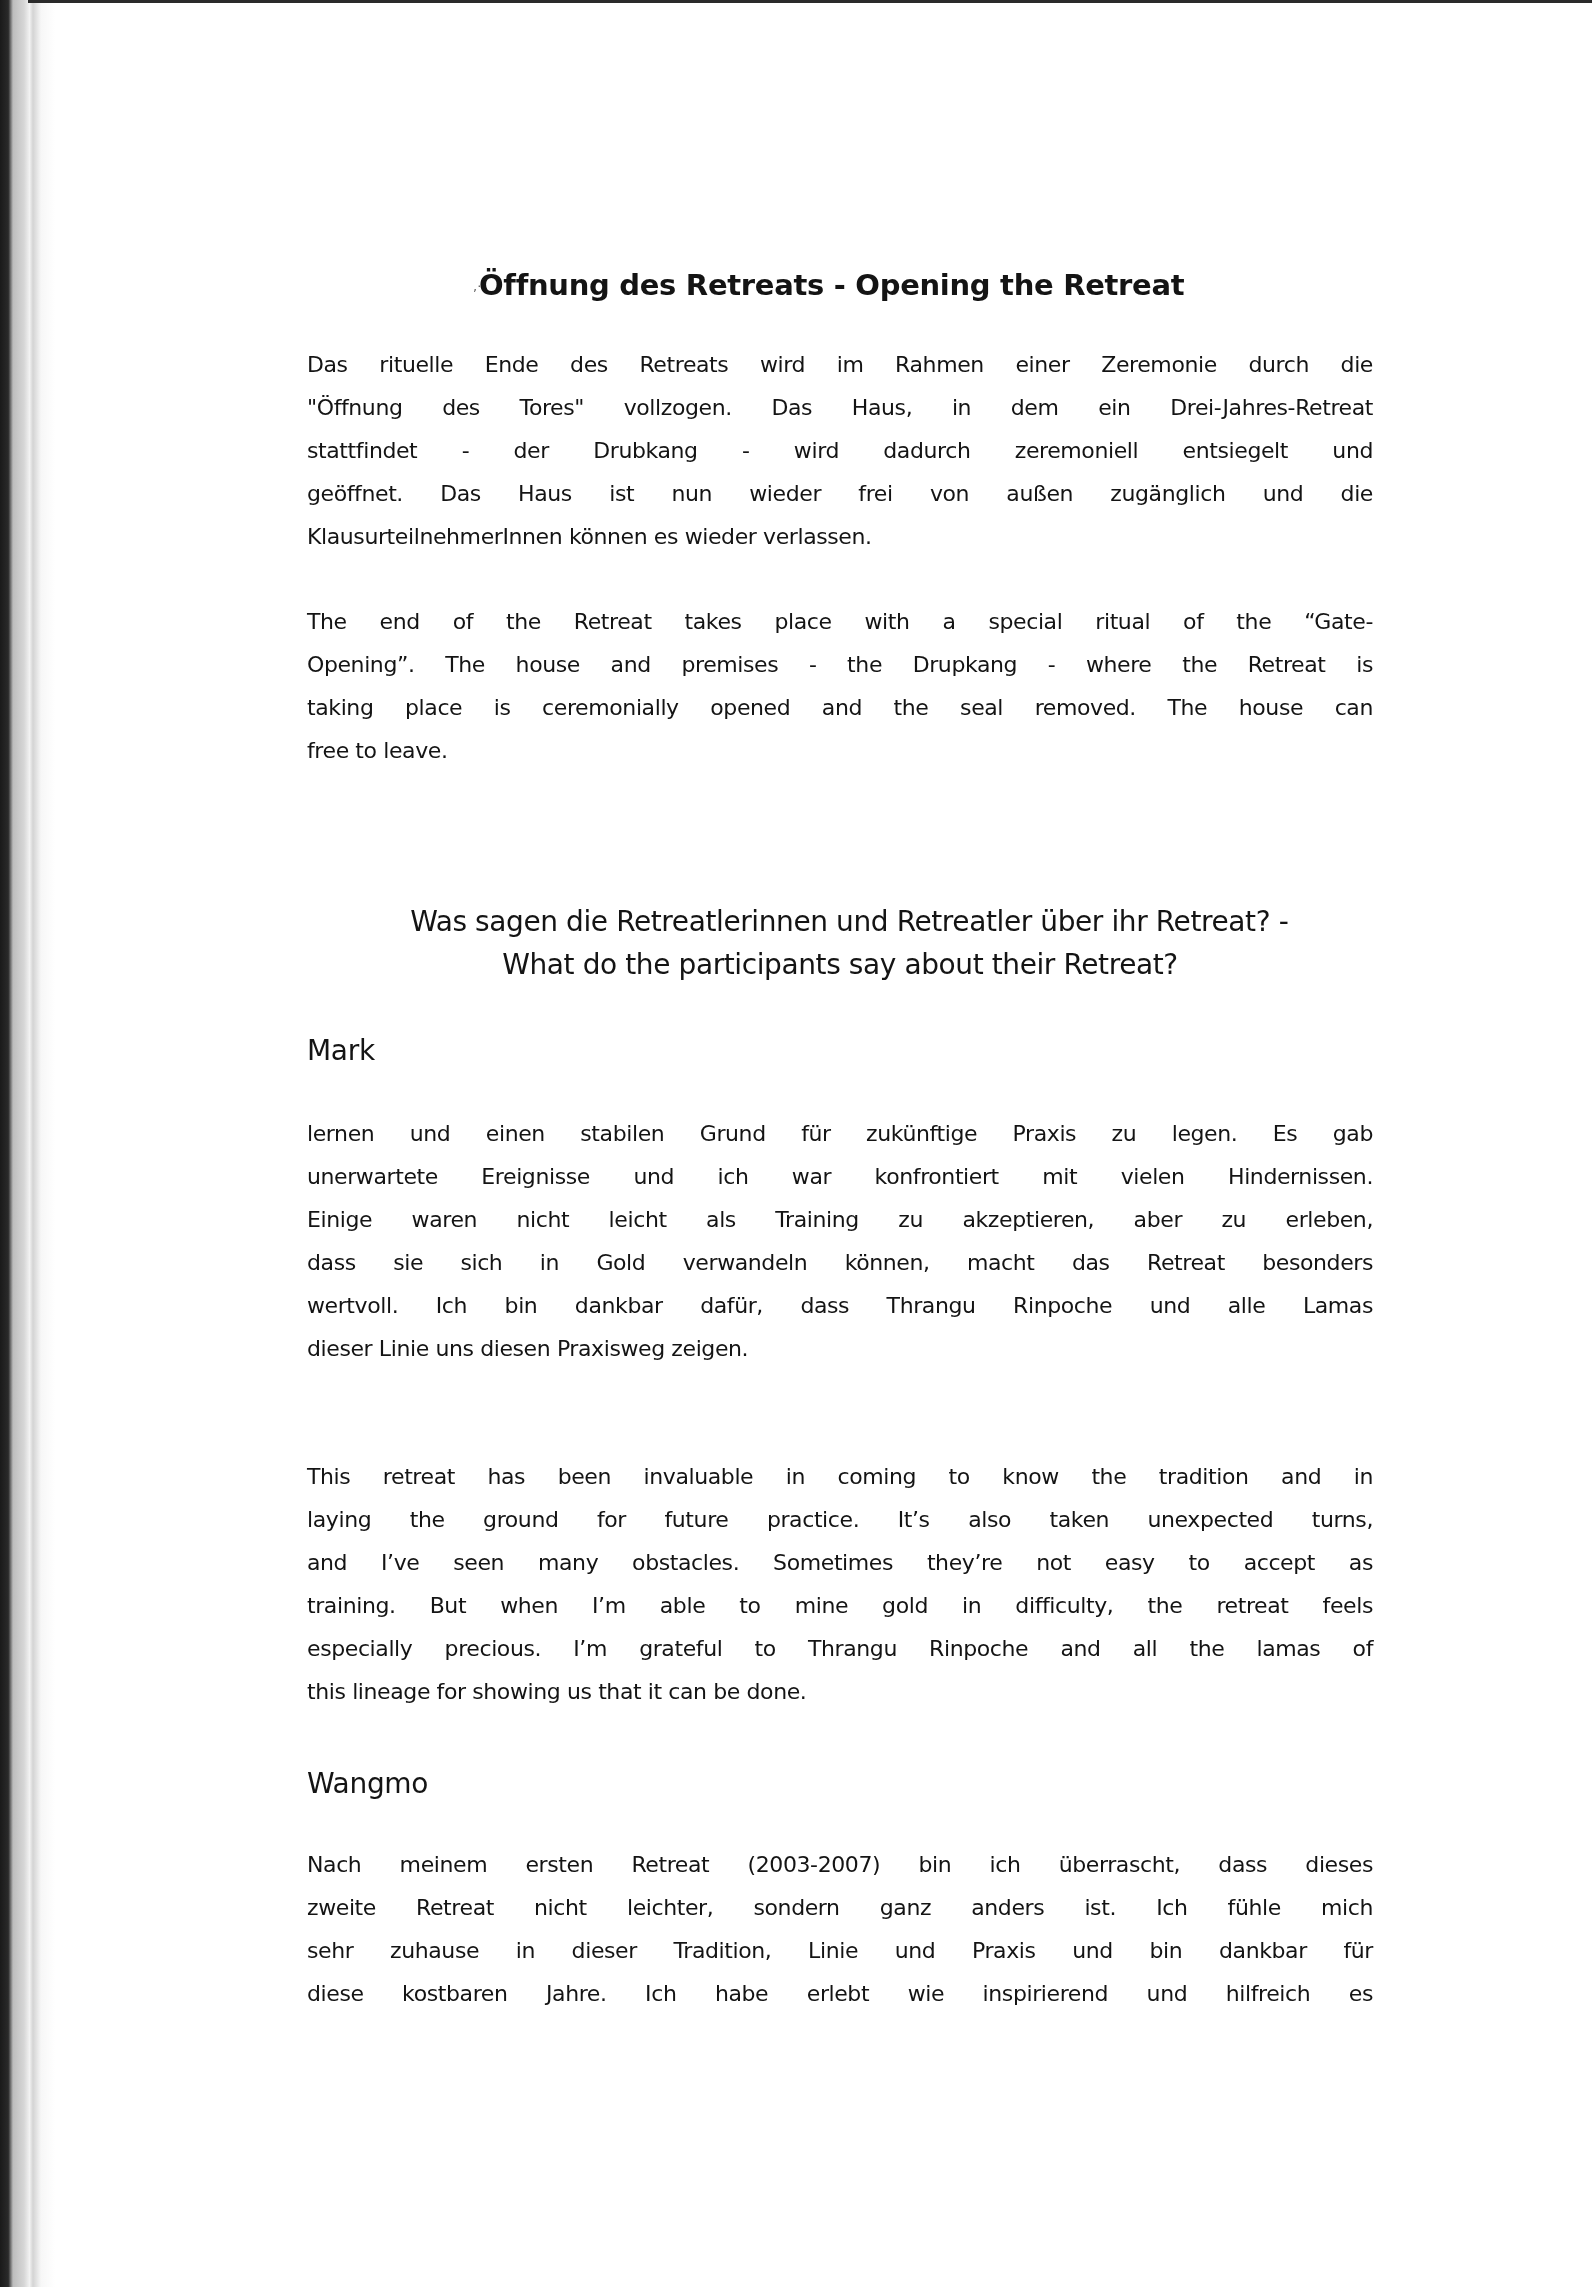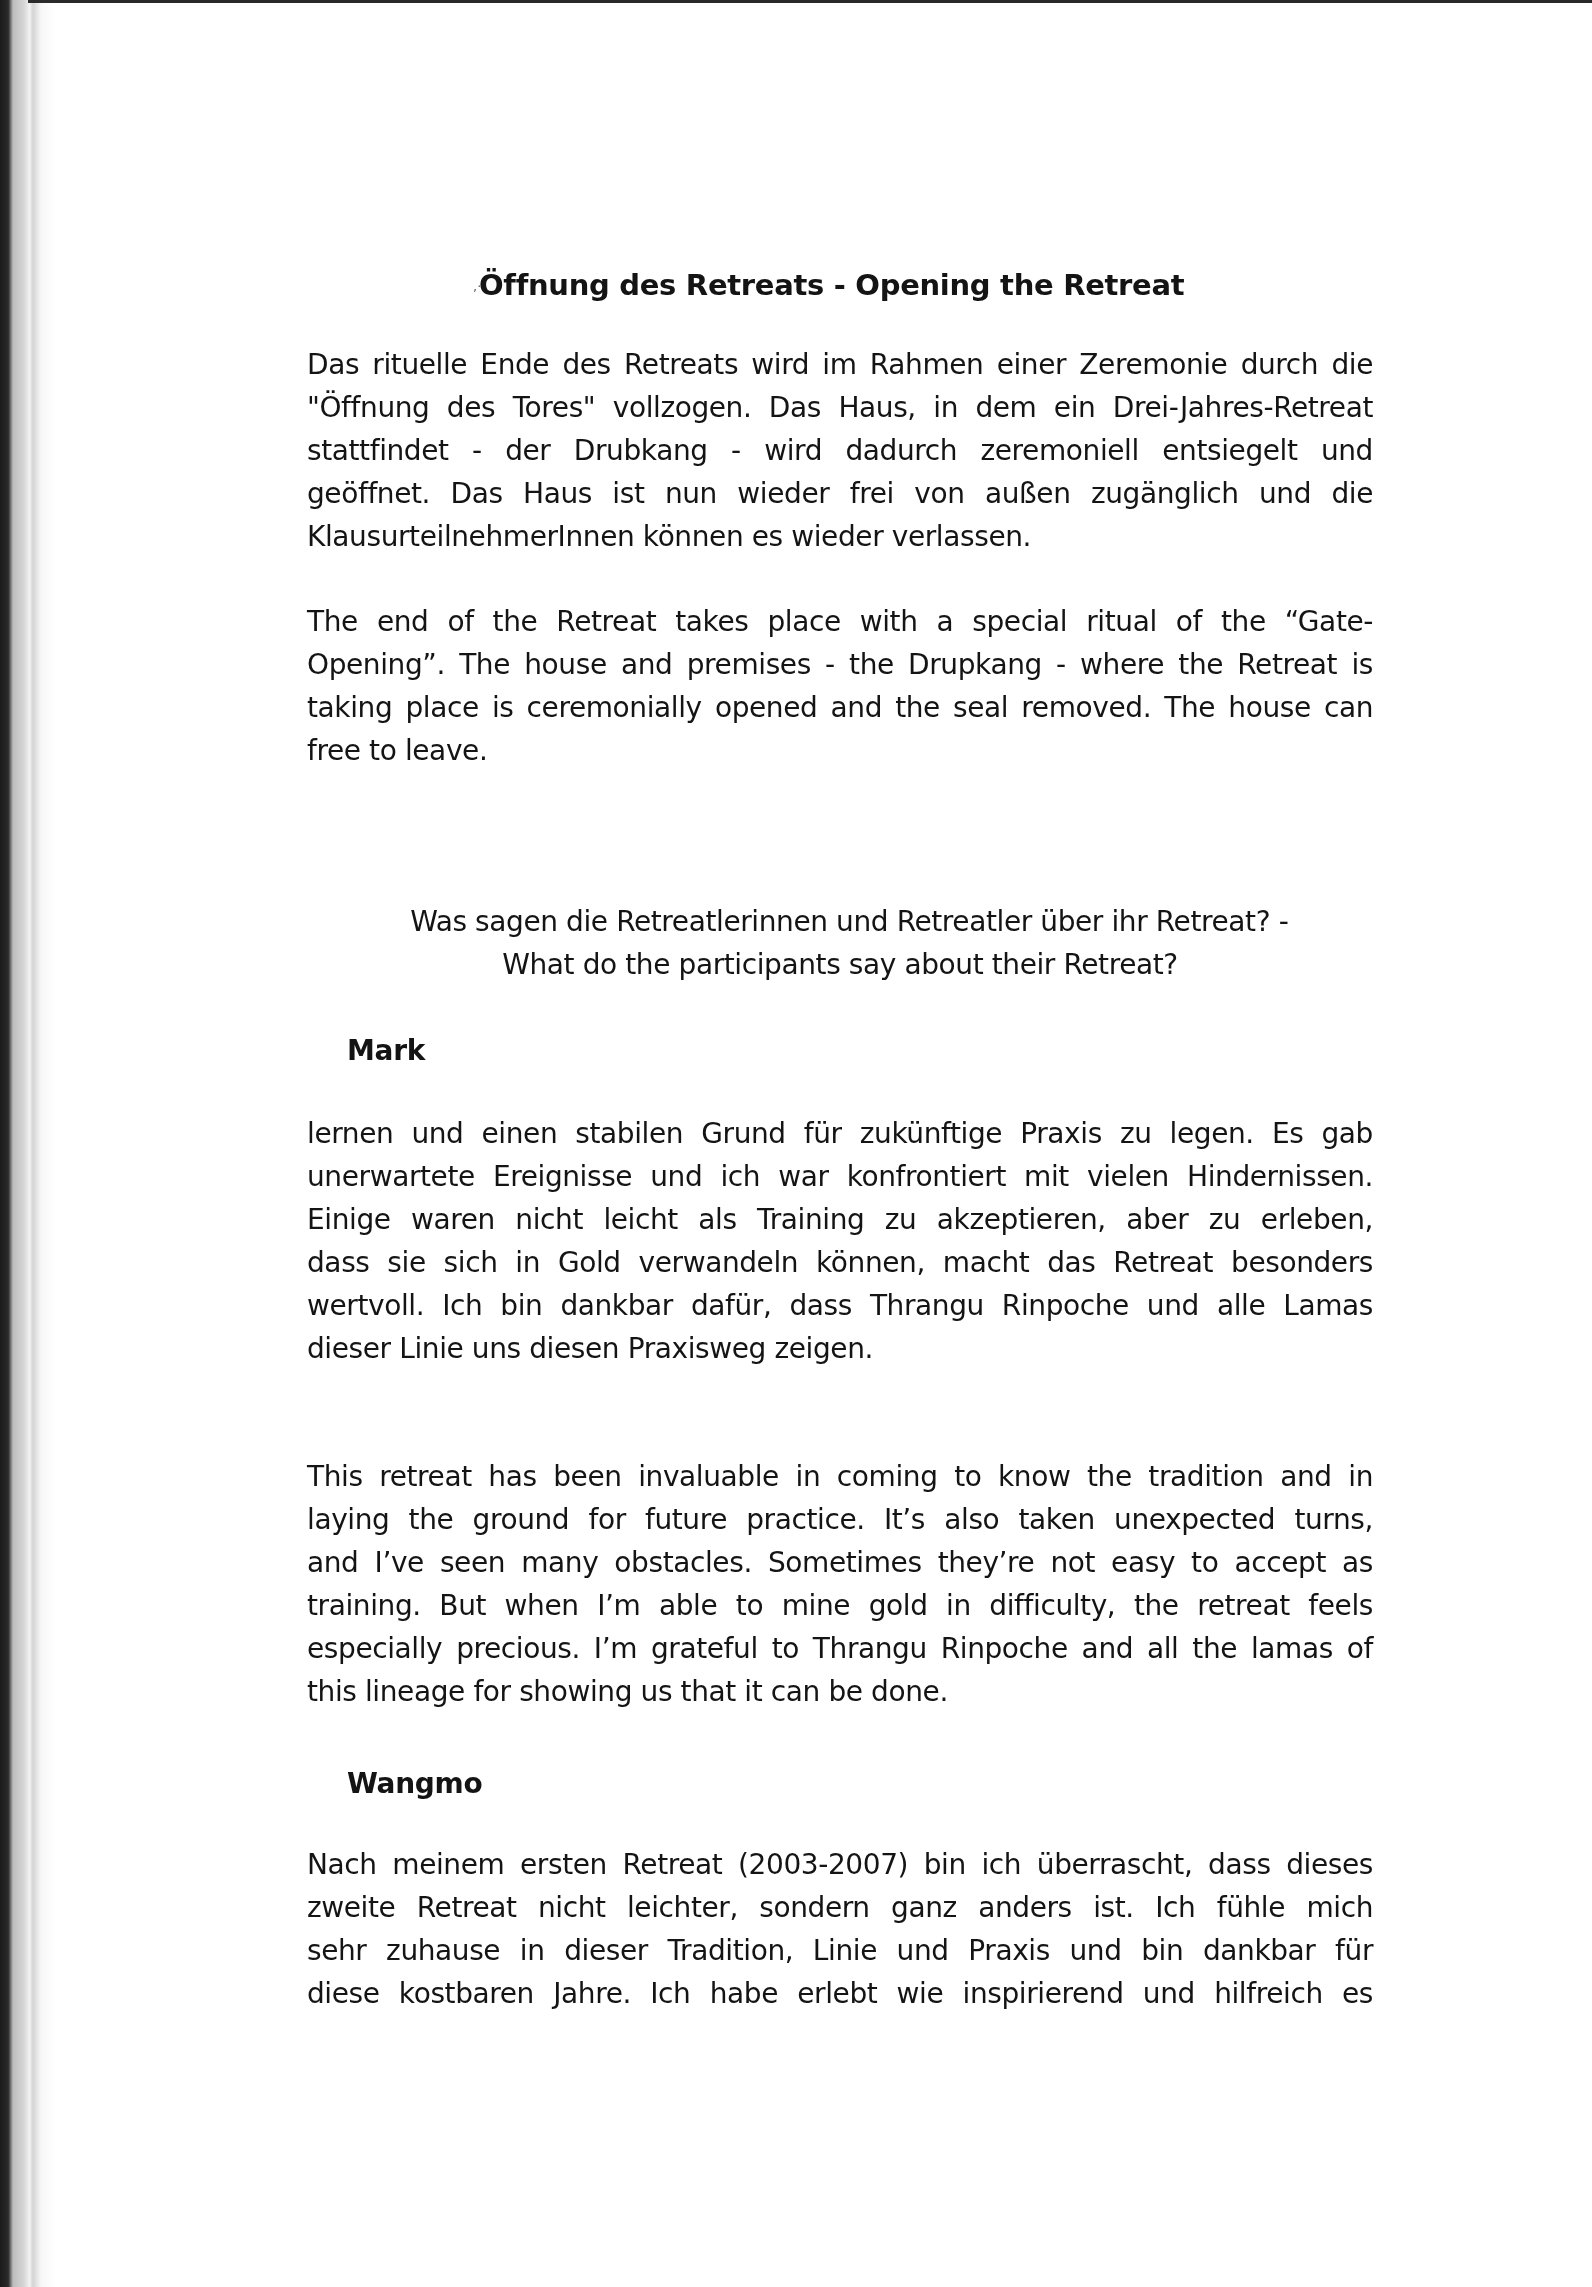--- a/index.html
+++ b/index.html
@@ -20,29 +20,29 @@
   .title {
     position: absolute; left: 471px; top: 260px;
     font-size: 29px; font-weight: bold; letter-spacing: -0.3px;
     white-space: nowrap;
   }
   .title-mark {
     position: absolute; left: 473px; top: 279px; font-size: 13px; color: #666;
   }
   .para {
     position: absolute; left: 307px; width: 1066px;
-    font-size: 28px; line-height: 43px; text-align: justify;
+    font-size: 22px; line-height: 43px; text-align: justify;
     letter-spacing: -0.4px;
   }
   .section-head {
     position: absolute; left: 307px; width: 1066px; text-align: center;
     font-size: 28px; font-weight: normal; line-height: 43px; letter-spacing: -0.4px;
   }
   .name {
-    position: absolute; left: 307px; font-size: 28px; font-weight: bold; letter-spacing: -0.3px; margin-left: 40px;
+    position: absolute; left: 307px; font-size: 28px; font-weight: normal; letter-spacing: -0.3px;
   }
   .line { display: block; white-space: nowrap; text-align-last: justify; }
   .line.last { text-align-last: left; }
 </style>
 </head>
 <body>
 
 <div class="binding"></div>
 <div class="top-edge"></div>
 

